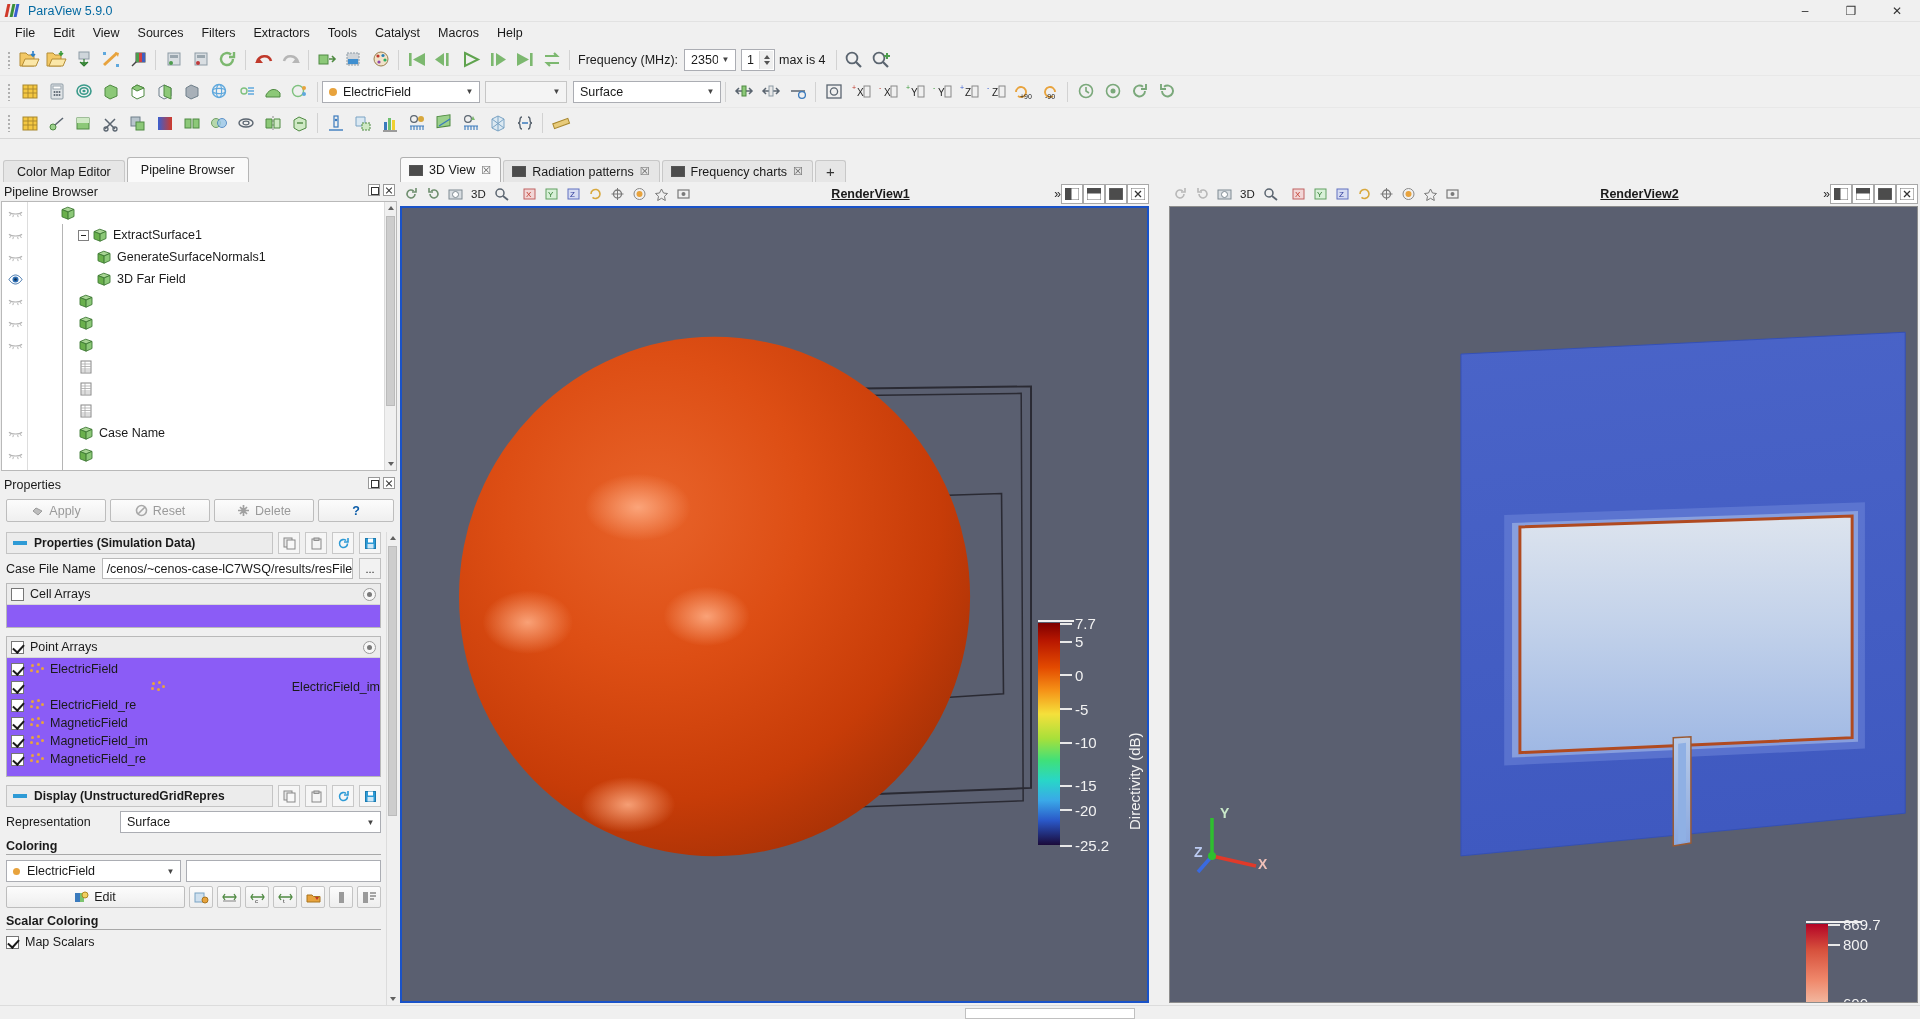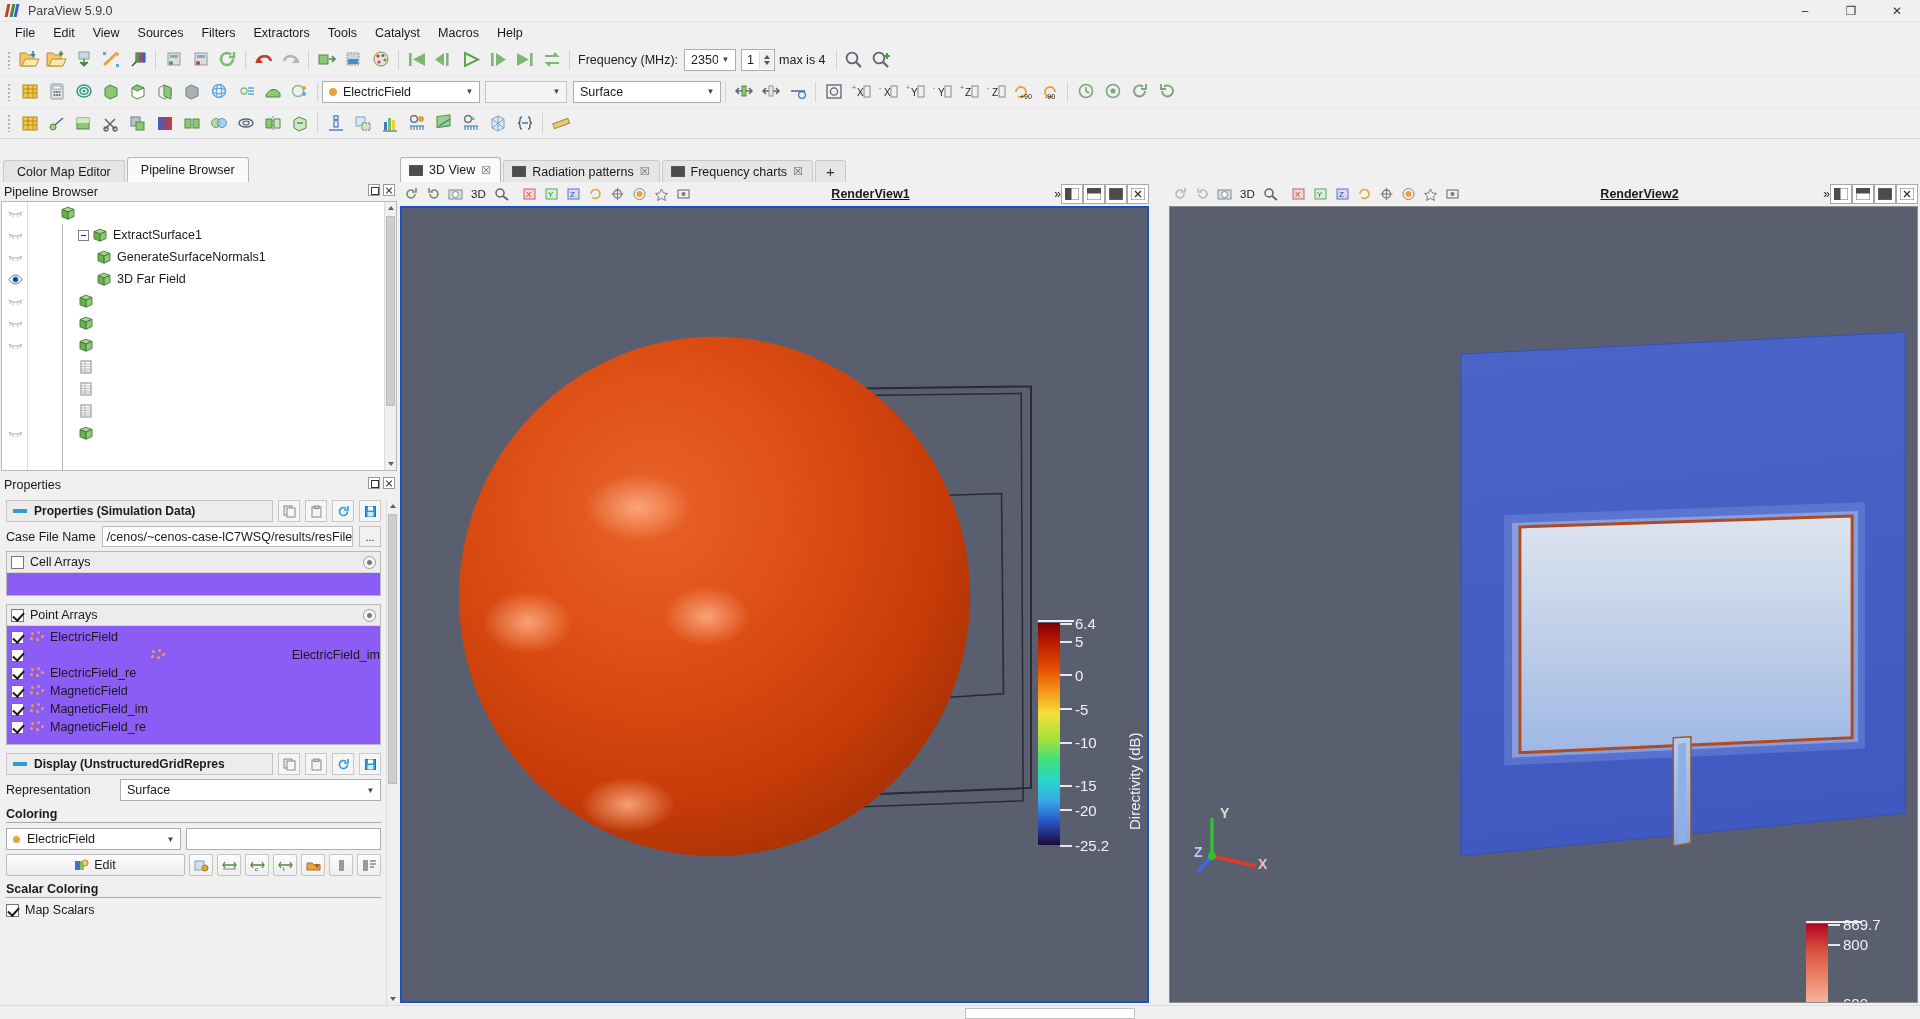--- a/index.html
+++ b/index.html
@@ -14,21 +14,21 @@
   }
   #app { position: relative; width: 1920px; height: 1019px; background: #f0f0f0; }
 
   
   .titlebar {
     height: 22px; background: #f0f0f0; display: flex; align-items: center;
     border-bottom: 1px solid #e2e2e2; padding-left: 6px; position: relative;
   }
   .tb-logo { width: 15px; height: 13px; margin-right: 7px; display:flex; }
   .tb-logo i { display:block; width:3px; height:13px; margin-right:1.5px; transform: skewX(-12deg); }
-  .tb-title { font-size: 12.5px; color: #404040; }
+  .tb-title { font-size: 12.5px; color: #0369a1; }
   .win-btns { position: absolute; right: 0; top: 0; height: 22px; display: flex; }
   .win-btn { width: 46px; height: 22px; display:flex; align-items:center; justify-content:center;
              font-size: 12px; color:#333; }
 
   
   .menubar { height: 22px; display: flex; align-items: center; padding-left: 6px; background: #f0f0f0; }
   .menu-item { padding: 2px 9px; font-size: 12.5px; color: #1a1a1a; cursor: default; }
 
   
   .toolbar-row {
@@ -958,20 +958,35 @@
                   <path d="M1 4.2C3.5 6.6 11.5 6.6 14 4.2" fill="none" stroke="#b4b4b4" stroke-width="1.2"></path>
                   <path d="M2.6 6.2l-1 1.8M5.4 7.1l-.6 2M9.6 7.1l.6 2M12.4 6.2l1 1.8" stroke="#b4b4b4" stroke-width="1"></path>
                 </svg>
               </span>
               <span class="pipe-indent" style="width: 50px;"></span>
               <span class="gcube"><svg width="16" height="16" viewBox="0 0 16 16">
                   <path d="M2 4.6l5.8-2.4 6.2 2.2-5.9 2.5z" fill="#a8d494" stroke="#3f7a35" stroke-width="0.9"></path>
                   <path d="M2 4.6v7.2l6.1 2.4V7z" fill="#6ab04c" stroke="#3f7a35" stroke-width="0.9"></path>
                   <path d="M14 4.4v7.1l-5.9 2.7V7z" fill="#8cc878" stroke="#3f7a35" stroke-width="0.9"></path>
                 </svg></span>
+              <span class="plabel">Case Name</span>
+            </div>
+            <div class="pipe-row">
+              <span class="eye">
+                <svg width="15" height="11" viewBox="0 0 15 11">
+                  <path d="M1 4.2C3.5 6.6 11.5 6.6 14 4.2" fill="none" stroke="#b4b4b4" stroke-width="1.2"></path>
+                  <path d="M2.6 6.2l-1 1.8M5.4 7.1l-.6 2M9.6 7.1l.6 2M12.4 6.2l1 1.8" stroke="#b4b4b4" stroke-width="1"></path>
+                </svg>
+              </span>
+              <span class="pipe-indent" style="width: 50px;"></span>
+              <span class="gcube"><svg width="16" height="16" viewBox="0 0 16 16">
+                  <path d="M2 4.6l5.8-2.4 6.2 2.2-5.9 2.5z" fill="#a8d494" stroke="#3f7a35" stroke-width="0.9"></path>
+                  <path d="M2 4.6v7.2l6.1 2.4V7z" fill="#6ab04c" stroke="#3f7a35" stroke-width="0.9"></path>
+                  <path d="M14 4.4v7.1l-5.9 2.7V7z" fill="#8cc878" stroke="#3f7a35" stroke-width="0.9"></path>
+                </svg></span>
               <span class="plabel"></span>
             </div>
             <div class="treeline" style="left: 60px; top: 22px; width: 1px; height: 246px;"></div>
           </div>
         <div class="vscroll">
           <div class="vsarr top">
               <b></b>
             </div>
           <div class="thumb" style="top:14px;height:190px"></div>
           <div class="vsarr bot">
@@ -982,20 +997,44 @@
 
       <div class="panel-title" style="margin-top:4px">
         <span>Properties</span>
         <span class="pt-btns">
           <span class="pt-btn u"></span>
           <span class="pt-btn x"></span>
         </span>
       </div>
 
       <div class="propsbox">
+        <div class="prop-btnrow">
+          <div class="pbtn">
+            <svg width="13" height="13" viewBox="0 0 13 13">
+                <path d="M2 7l3-3 6 3-4 4z" fill="#bdbdbd" stroke="#9a9a9a"></path>
+              </svg>
+            <span>Apply</span>
+          </div>
+          <div class="pbtn">
+            <svg width="13" height="13" viewBox="0 0 13 13">
+                <circle cx="6.5" cy="6.5" r="5" fill="none" stroke="#a8a8a8" stroke-width="1.6"></circle>
+                <path d="M3 10L10 3" stroke="#a8a8a8" stroke-width="1.6"></path>
+              </svg>
+            <span>Reset</span>
+          </div>
+          <div class="pbtn">
+            <svg width="13" height="13" viewBox="0 0 13 13">
+                <path d="M3 3l7 7M10 3l-7 7M6.5 1v11M1 6.5h11" stroke="#a0a0a0" stroke-width="1.7"></path>
+              </svg>
+            <span>Delete</span>
+          </div>
+          <div class="pbtn help">
+            <span>?</span>
+          </div>
+        </div>
 
 
         <div class="prop-scroll">
           <div class="prop-inner">
 
             <div class="sec-header">
               <div class="sec-title">
                 <span class="dash"></span>
                 <span>Properties (Simulation Data)</span>
               </div>
@@ -1397,21 +1436,21 @@
             </svg>
 
             <div class="legend" style="left:636px; top:412px; width:110px; height:228px;">
               <div class="edgeline" style="left:0;top:0;width:36px"></div>
               <div class="bar" style="left:0;top:3px;height:222px;background:linear-gradient(to bottom,
                      #7e0000 0%, #b81700 8%, #e34a00 20%, #f58f16 30%, #f5e03b 41%,
                      #a8e03a 52%, #3fe07a 62%, #28d6c8 71%, #3aa8e8 80%, #2a58c8 89%, #1a0a3a 100%);"></div>
               <div class="ticks" id="legend1-ticks">
                   <div class="tick" style="top: -5px; left: 0px;">
                     <span class="dash2"></span>
-                    <span class="tlbl">6.4</span>
+                    <span class="tlbl">7.7</span>
                   </div>
                   <div class="tick" style="top: 13.2188px; left: 0px;">
                     <span class="dash2"></span>
                     <span class="tlbl">5</span>
                   </div>
                   <div class="tick" style="top: 46.9574px; left: 0px;">
                     <span class="dash2"></span>
                     <span class="tlbl">0</span>
                   </div>
                   <div class="tick" style="top: 80.696px; left: 0px;">

